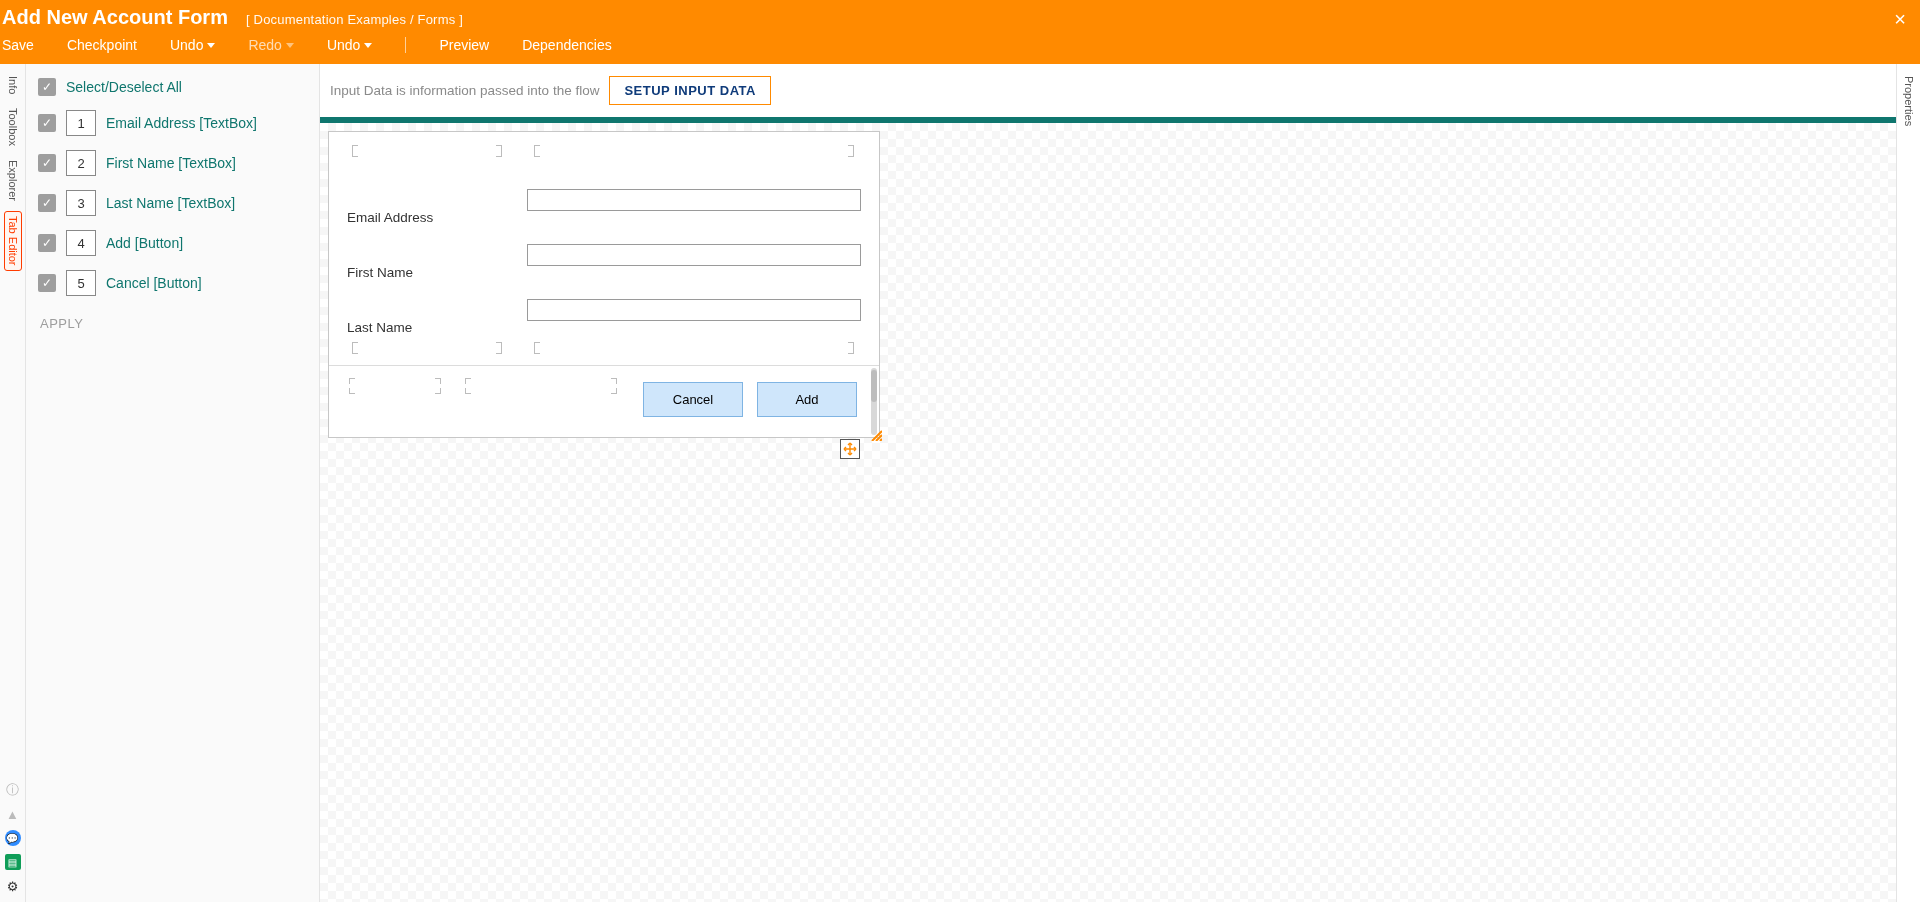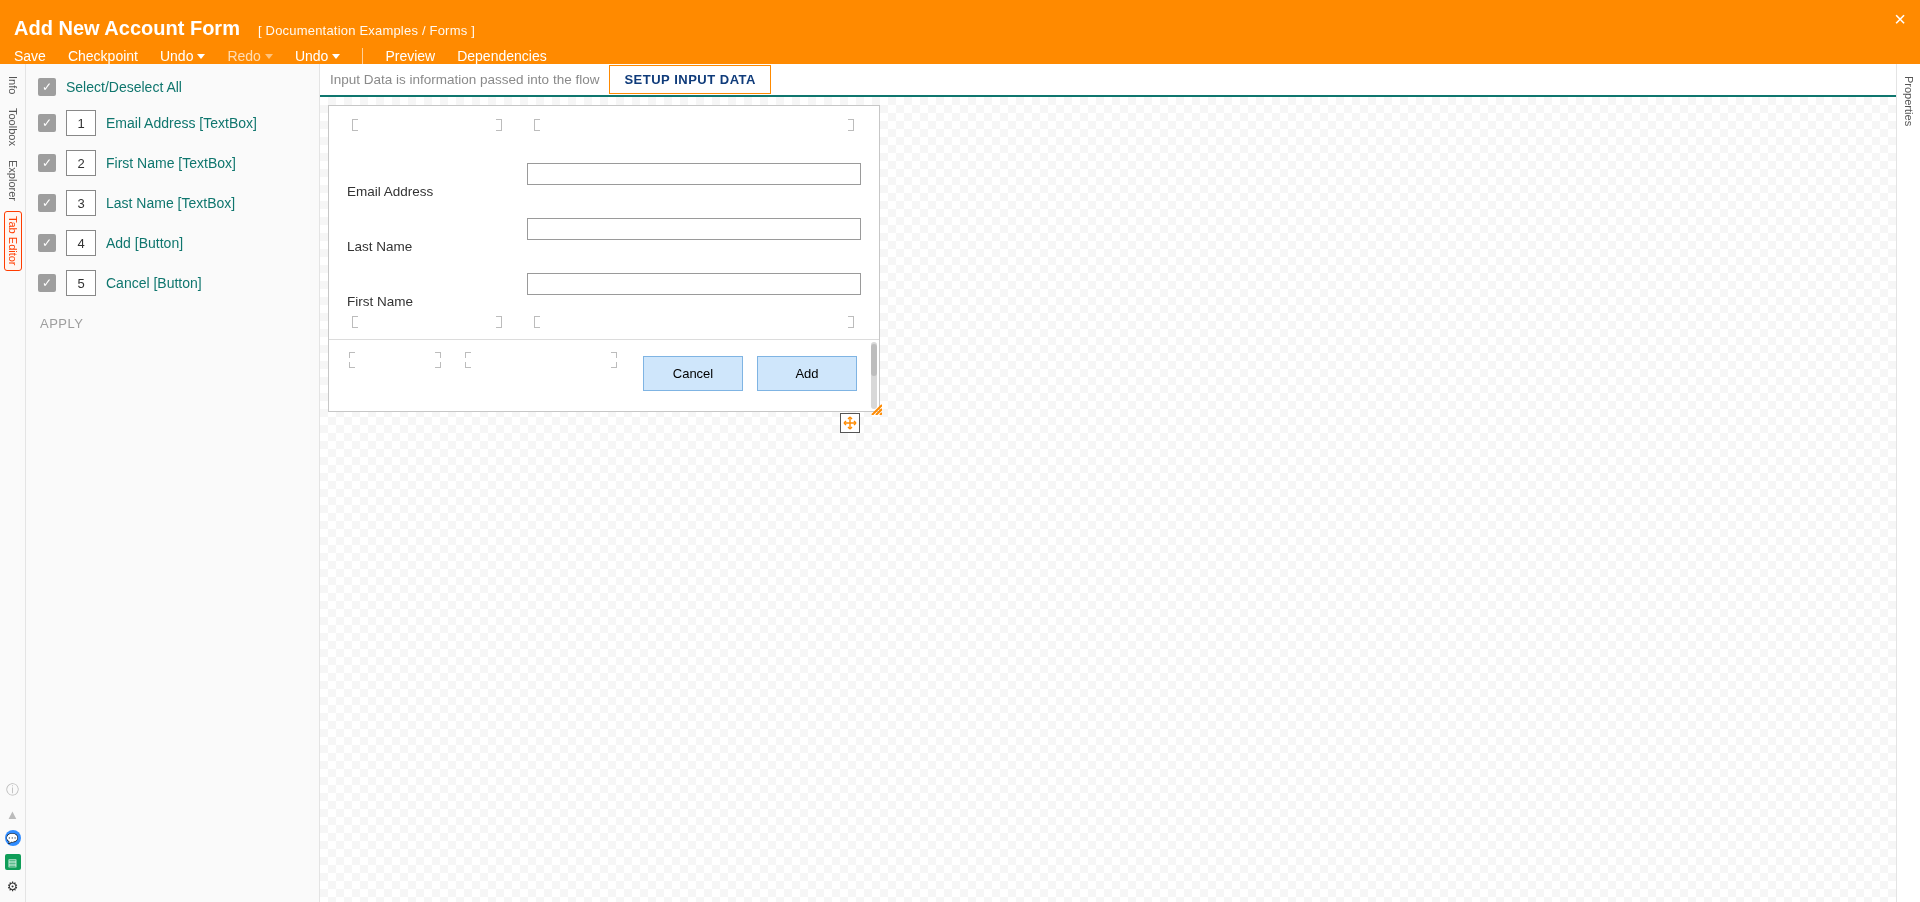--- a/index.html
+++ b/index.html
@@ -1,25 +1,25 @@
 <!DOCTYPE html>
 <html><head>
 <meta charset="utf-8">
 <style>
   * { box-sizing: border-box; margin: 0; padding: 0; }
   html, body { width: 100%; height: 100%; font-family: "Segoe UI", Arial, sans-serif; font-size: 14px; color: #333; }
   body { display: flex; flex-direction: column; background: #fff; }
 
   
-  .header { background: #ff8a00; color: #fff; height: 64px; display: flex; flex-direction: column; padding: 0 14px; position: relative; justify-content: flex-end; }
+  .header { background: #ff8a00; color: #fff; height: 64px; display: flex; flex-direction: column; padding: 0 2px; position: relative; }
   .hdr-row1 { display: flex; align-items: baseline; padding-top: 6px; }
   .hdr-title { font-size: 20px; font-weight: 700; }
   .hdr-crumb { font-size: 13px; margin-left: 18px; opacity: .95; letter-spacing: .2px; }
   .hdr-close { position: absolute; top: 8px; right: 14px; color: #fff; font-size: 20px; cursor: pointer; }
-  .hdr-row2 { display: flex; align-items: center; gap: 22px; margin-top: 8px; }
+  .hdr-row2 { display: flex; align-items: center; gap: 33px; margin-top: 8px; }
   .hdr-btn { color: #fff; cursor: pointer; font-size: 14px; display: flex; align-items: center; gap: 4px; }
   .hdr-btn.dim { opacity: .7; }
   .hdr-sep { width: 1px; height: 16px; background: rgba(255,255,255,.6); }
   .chev-d { width: 0; height: 0; border-left: 4px solid transparent; border-right: 4px solid transparent; border-top: 5px solid #fff; display: inline-block; }
 
   
   .main { flex: 1; display: flex; min-height: 0; }
 
   
   .left-rail { width: 26px; border-right: 1px solid #e4e4e4; background: #fafafa; display: flex; flex-direction: column; align-items: center; padding-top: 8px; gap: 6px; position: relative; }
@@ -34,21 +34,21 @@
   
   .side-panel { width: 294px; border-right: 1px solid #e4e4e4; background: #fafafa; padding: 14px 12px; overflow-y: auto; }
   .row { display: flex; align-items: center; gap: 10px; margin-bottom: 14px; }
   .chk { width: 18px; height: 18px; background:#9e9e9e; border-radius:2px; display:flex; align-items:center; justify-content:center; color:#fff; font-size:12px; cursor:pointer; }
   .order { width: 30px; height: 26px; border: 1px solid #888; background:#fff; display:flex; align-items:center; justify-content:center; font-size:13px; }
   .row-lbl { font-size: 14px; color:#0f766e; }
   .apply { color:#9d9d9d; font-size:13px; letter-spacing:.5px; cursor:pointer; padding:6px 2px; display:inline-block; }
 
   
   .canvas-wrap { flex:1; display:flex; flex-direction:column; min-width:0; position:relative; }
-  .input-bar { display:flex; align-items:center; gap:10px; padding:1px 10px; border-bottom:2px solid #0f766e; }
+  .input-bar { display:flex; align-items:center; gap:10px; padding:12px 10px; border-bottom:6px solid #0f766e; }
   .input-bar-text { color:#8a8a8a; font-size:13.5px; }
   .setup-btn { border:1px solid #ff8a00; color:#0f3b7a; background:#fff; font-weight:700; letter-spacing:.5px; font-size:13px; padding:6px 14px; cursor:pointer; }
   .canvas {
     flex:1; position:relative; overflow:auto;
     background-color:#fff;
     background-image:
       linear-gradient(45deg, rgba(0,0,0,.035) 25%, transparent 25%, transparent 75%, rgba(0,0,0,.035) 75%),
       linear-gradient(45deg, rgba(0,0,0,.035) 25%, transparent 25%, transparent 75%, rgba(0,0,0,.035) 75%);
     background-size: 16px 16px;
     background-position: 0 0, 8px 8px;
@@ -186,25 +186,25 @@
               <span class="crop c-br"></span>
           </div>
 
           <div style="height:12px"></div>
 
           <div class="form-row">
             <span class="flabel">Email Address</span>
             <input class="finput" type="text" style="">
           </div>
           <div class="form-row">
+            <span class="flabel">First Name</span>
+            <input class="finput" type="text" style="">
+          </div>
+          <div class="form-row">
             <span class="flabel">Last Name</span>
-            <input class="finput" type="text" style="">
-          </div>
-          <div class="form-row">
-            <span class="flabel">First Name</span>
             <input class="finput" type="text" style="">
           </div>
 
           <div class="place1 cornerset" style="top:auto; bottom:6px;">
             <span class="crop c-tl"></span>
               <span class="crop c-tr"></span>
               <span class="crop c-bl"></span>
               <span class="crop c-br"></span>
           </div>
           <div class="place2 cornerset" style="top:auto; bottom:6px;">

